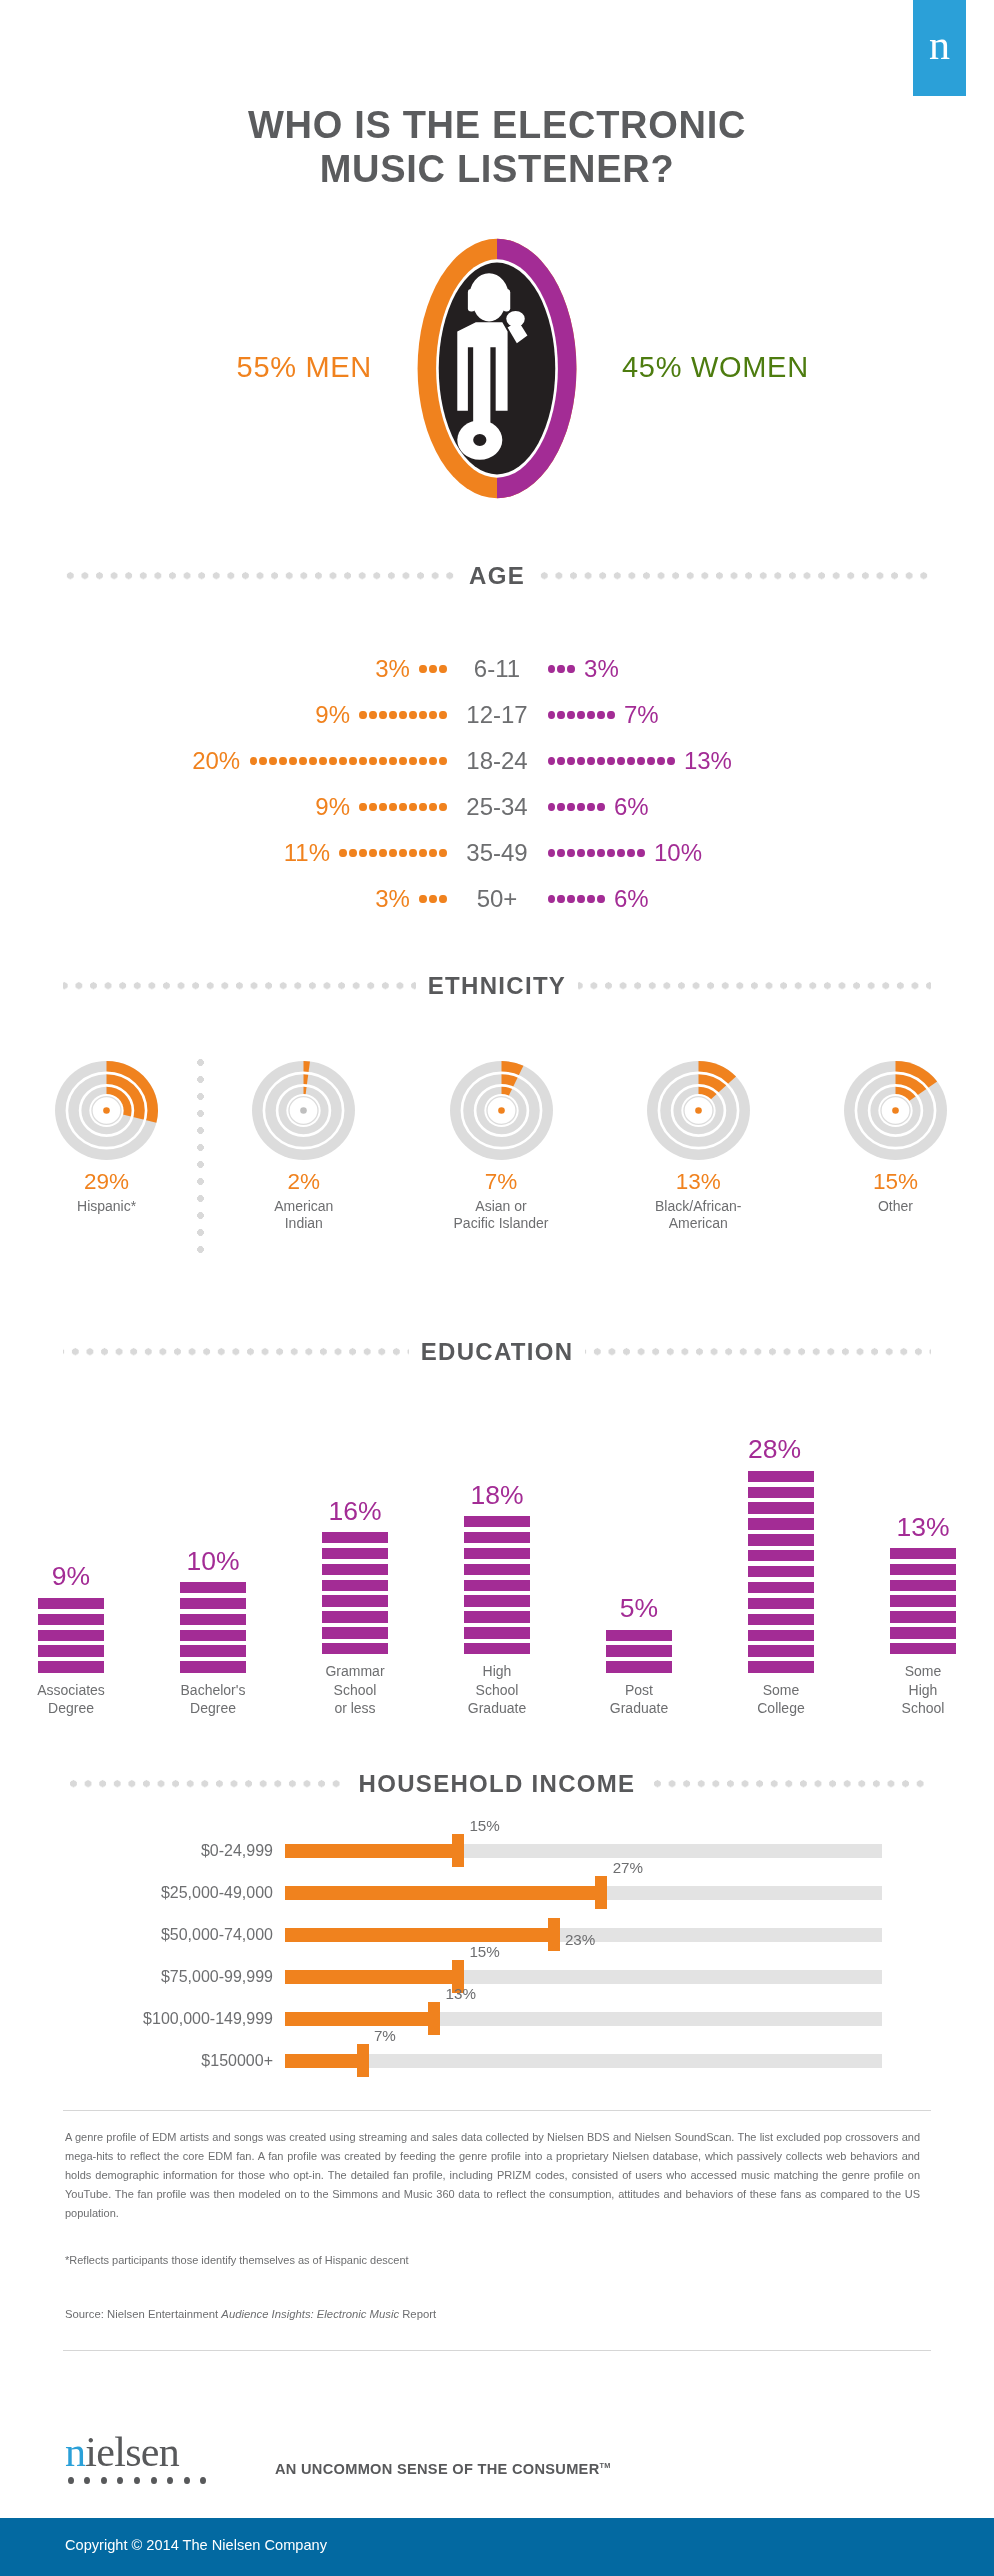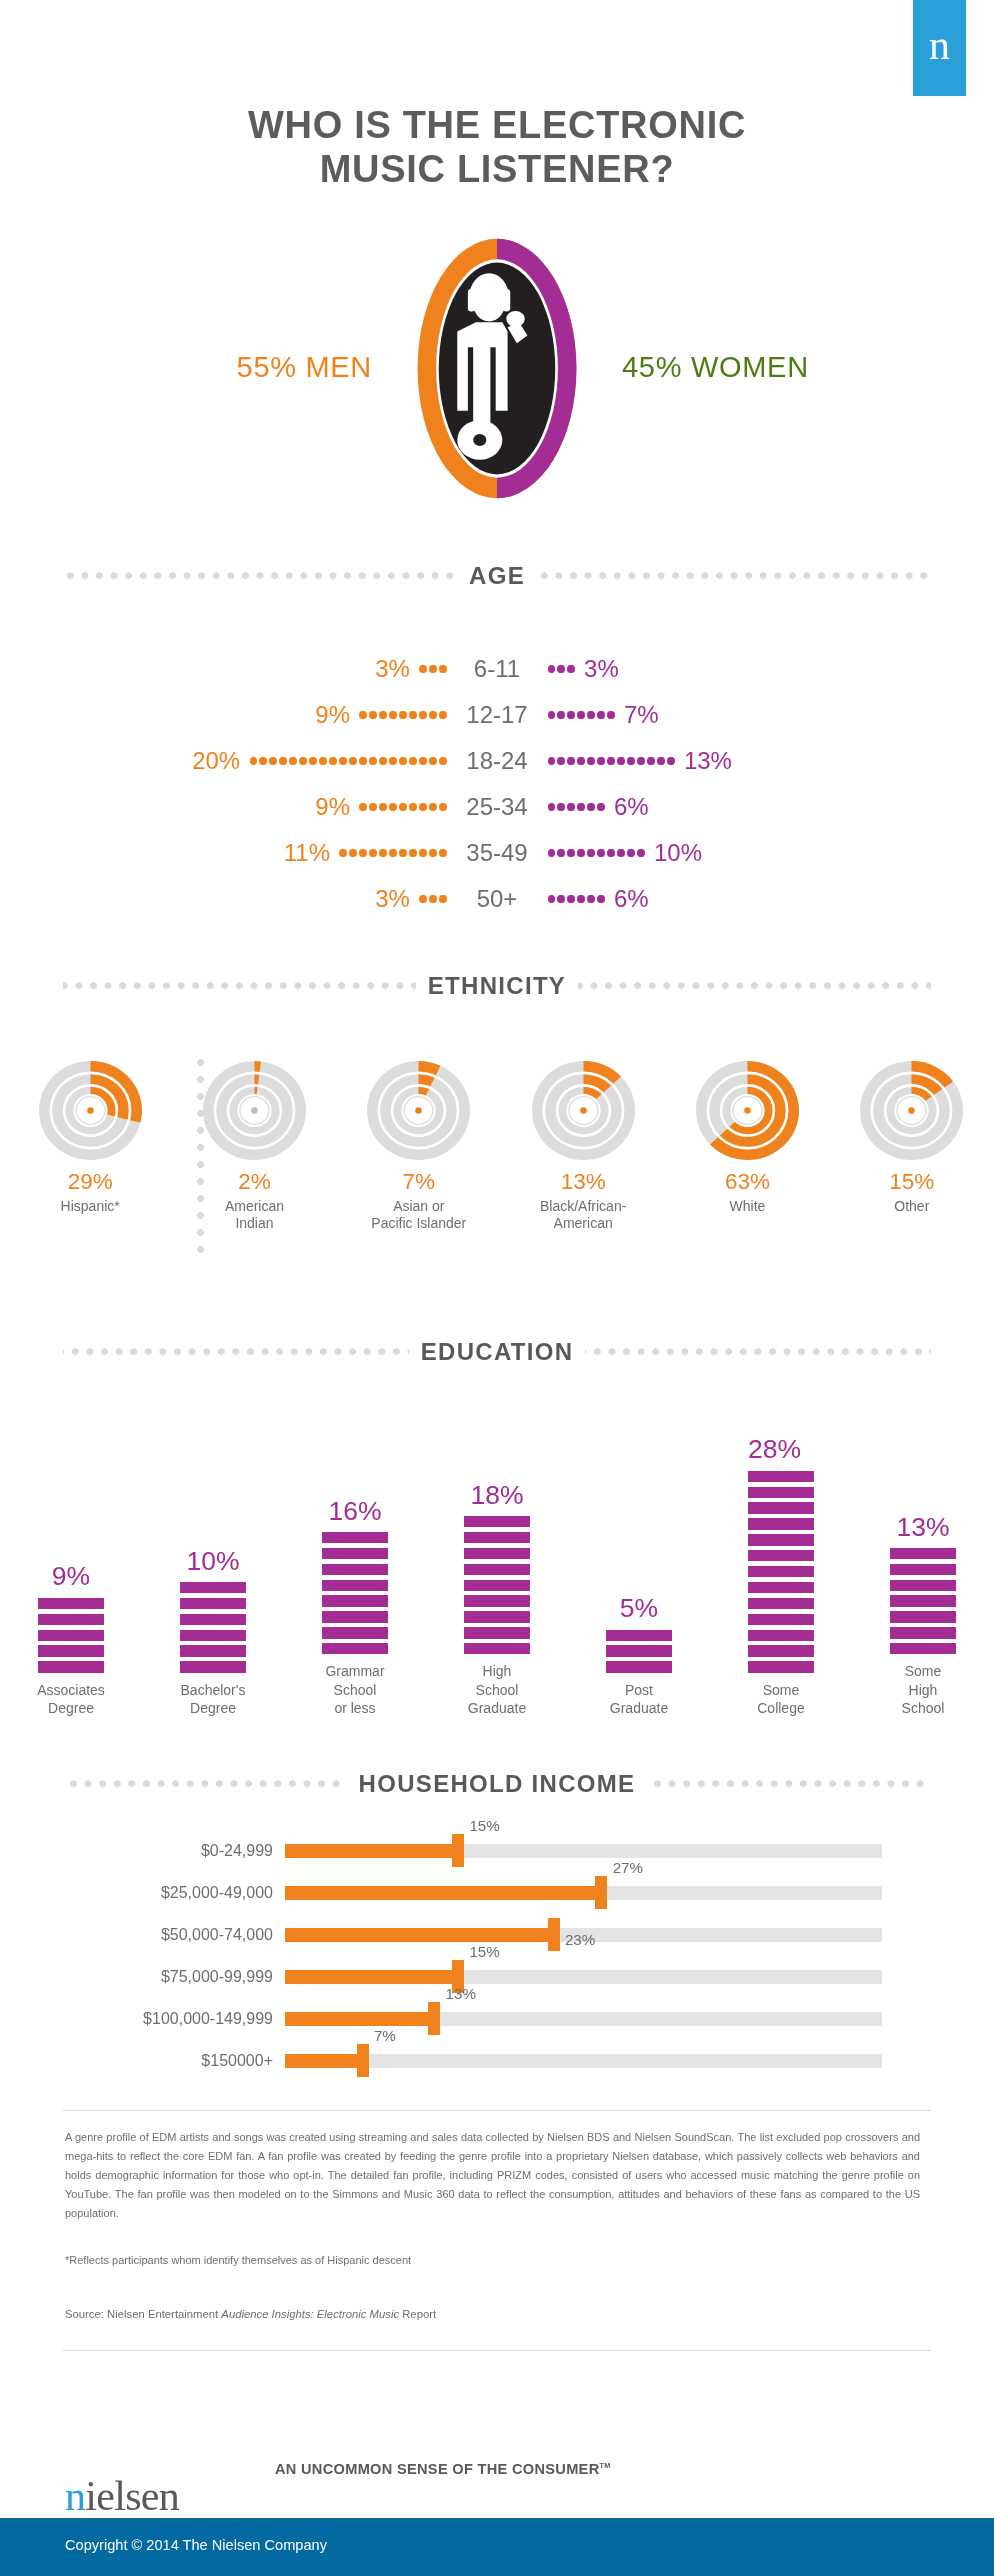--- a/index.html
+++ b/index.html
@@ -136,21 +136,20 @@
     position:absolute; left:65px; width:855px; font-size:11.3px; color:#6d6e70;
     font-family:"Liberation Sans Narrow","Liberation Sans", sans-serif; font-weight:300;
   }
   .source em{ font-style:italic; }
 
   
   .brand{ position:absolute; left:65px; top:2431px; height:73px; }
   .brand-word{
     font-family:"Liberation Serif", serif; font-size:42px; color:#58595b; line-height:1;
     letter-spacing:-0.7px;
-    margin-top:44px;
   }
   .brand-word b{ color:#2ba0d8; font-weight:normal; }
   .brand-dots{ display:flex; gap:10.6px; margin-top:4px; margin-left:2.7px; }
   .brand-dots i{ width:6px; height:7.3px; border-radius:50%; background:#58595b; display:block; }
   .brand-tag{
     position:absolute; left:275px; top:2461px;
     font-family:"Liberation Sans Narrow","Liberation Sans", sans-serif; font-weight:bold;
     font-size:14.6px; letter-spacing:0.3px; color:#58595b;
   }
   .brand-tag sup{ font-size:7.3px; vertical-align:super; }
@@ -459,36 +458,20 @@
       <div class="eth-pct">13%</div>
       <div class="eth-name">
         <div>Black/African-</div>
         <div>American</div>
       </div>
     </div>
     <div class="eth-item">
       <div class="eth-disc">
   <svg viewBox="0 0 200 150" width="133" height="99">
     <ellipse cx="100" cy="75" rx="78" ry="75" fill="#DCDCDC"></ellipse>
-    <path d="M100,75 L100,0 A78,75 0 1 1 43.14,126.34 Z" fill="#F0821E"></path>
-    <ellipse cx="100" cy="75" rx="60" ry="57" fill="none" stroke="#ffffff" stroke-width="4"></ellipse>
-    <ellipse cx="100" cy="75" rx="40" ry="38" fill="none" stroke="#ffffff" stroke-width="4"></ellipse>
-    <ellipse cx="100" cy="75" rx="26" ry="25" fill="#ffffff"></ellipse>
-    <ellipse cx="100" cy="75" rx="22" ry="21" fill="none" stroke="#DCDCDC" stroke-width="2"></ellipse>
-    <ellipse cx="100" cy="75" rx="5" ry="5" fill="#F0821E"></ellipse>
-  </svg></div>
-      <div class="eth-pct">63%</div>
-      <div class="eth-name">
-        <div>White</div>
-      </div>
-    </div>
-    <div class="eth-item">
-      <div class="eth-disc">
-  <svg viewBox="0 0 200 150" width="133" height="99">
-    <ellipse cx="100" cy="75" rx="78" ry="75" fill="#DCDCDC"></ellipse>
     <path d="M100,75 L100,0 A78,75 0 0 1 163.10,30.92 Z" fill="#F0821E"></path>
     <ellipse cx="100" cy="75" rx="60" ry="57" fill="none" stroke="#ffffff" stroke-width="4"></ellipse>
     <ellipse cx="100" cy="75" rx="40" ry="38" fill="none" stroke="#ffffff" stroke-width="4"></ellipse>
     <ellipse cx="100" cy="75" rx="26" ry="25" fill="#ffffff"></ellipse>
     <ellipse cx="100" cy="75" rx="22" ry="21" fill="none" stroke="#DCDCDC" stroke-width="2"></ellipse>
     <ellipse cx="100" cy="75" rx="5" ry="5" fill="#F0821E"></ellipse>
   </svg></div>
       <div class="eth-pct">15%</div>
       <div class="eth-name">
         <div>Other</div>
@@ -689,21 +672,21 @@
         <div class="inc-fill" style="width: 14%;"></div>
         <div class="inc-cap" style="left: calc(14% - 12px);"></div>
         <div class="inc-val" style="left: calc(14% + 5.3px);">7%</div>
       </div>
     </div>
   </div>
 
 <div class="sep-line" style="top:2110px;"></div>
 
 <div class="note" style="top:2128px;">A genre profile of EDM artists and songs was created using streaming and sales data collected by Nielsen BDS and Nielsen SoundScan. The list excluded pop crossovers and mega-hits to reflect the core EDM fan. A fan profile was created by feeding the genre profile into a proprietary Nielsen database, which passively collects web behaviors and holds demographic information for those who opt-in.  The detailed fan profile, including PRIZM codes, consisted of users who accessed music matching the genre profile on YouTube. The fan profile was then modeled on to the Simmons and Music 360 data to reflect the consumption, attitudes and behaviors of these fans as compared to the US population.</div>
-<div class="note-small" style="top:2254px;">*Reflects participants whom identify themselves as of Hispanic descent</div>
+<div class="note-small" style="top:2254px;">*Reflects participants those identify themselves as of Hispanic descent</div>
 
 <div class="source" style="top:2308px;">
   <span>Source: Nielsen Entertainment </span><em>Audience Insights: Electronic Music</em><span> Report</span>
 </div>
 
 <div class="sep-line" style="top:2350px;"></div>
 
 <div class="brand">
   <div class="brand-word"><b>n</b><span>ielsen</span></div>
   <div class="brand-dots">

